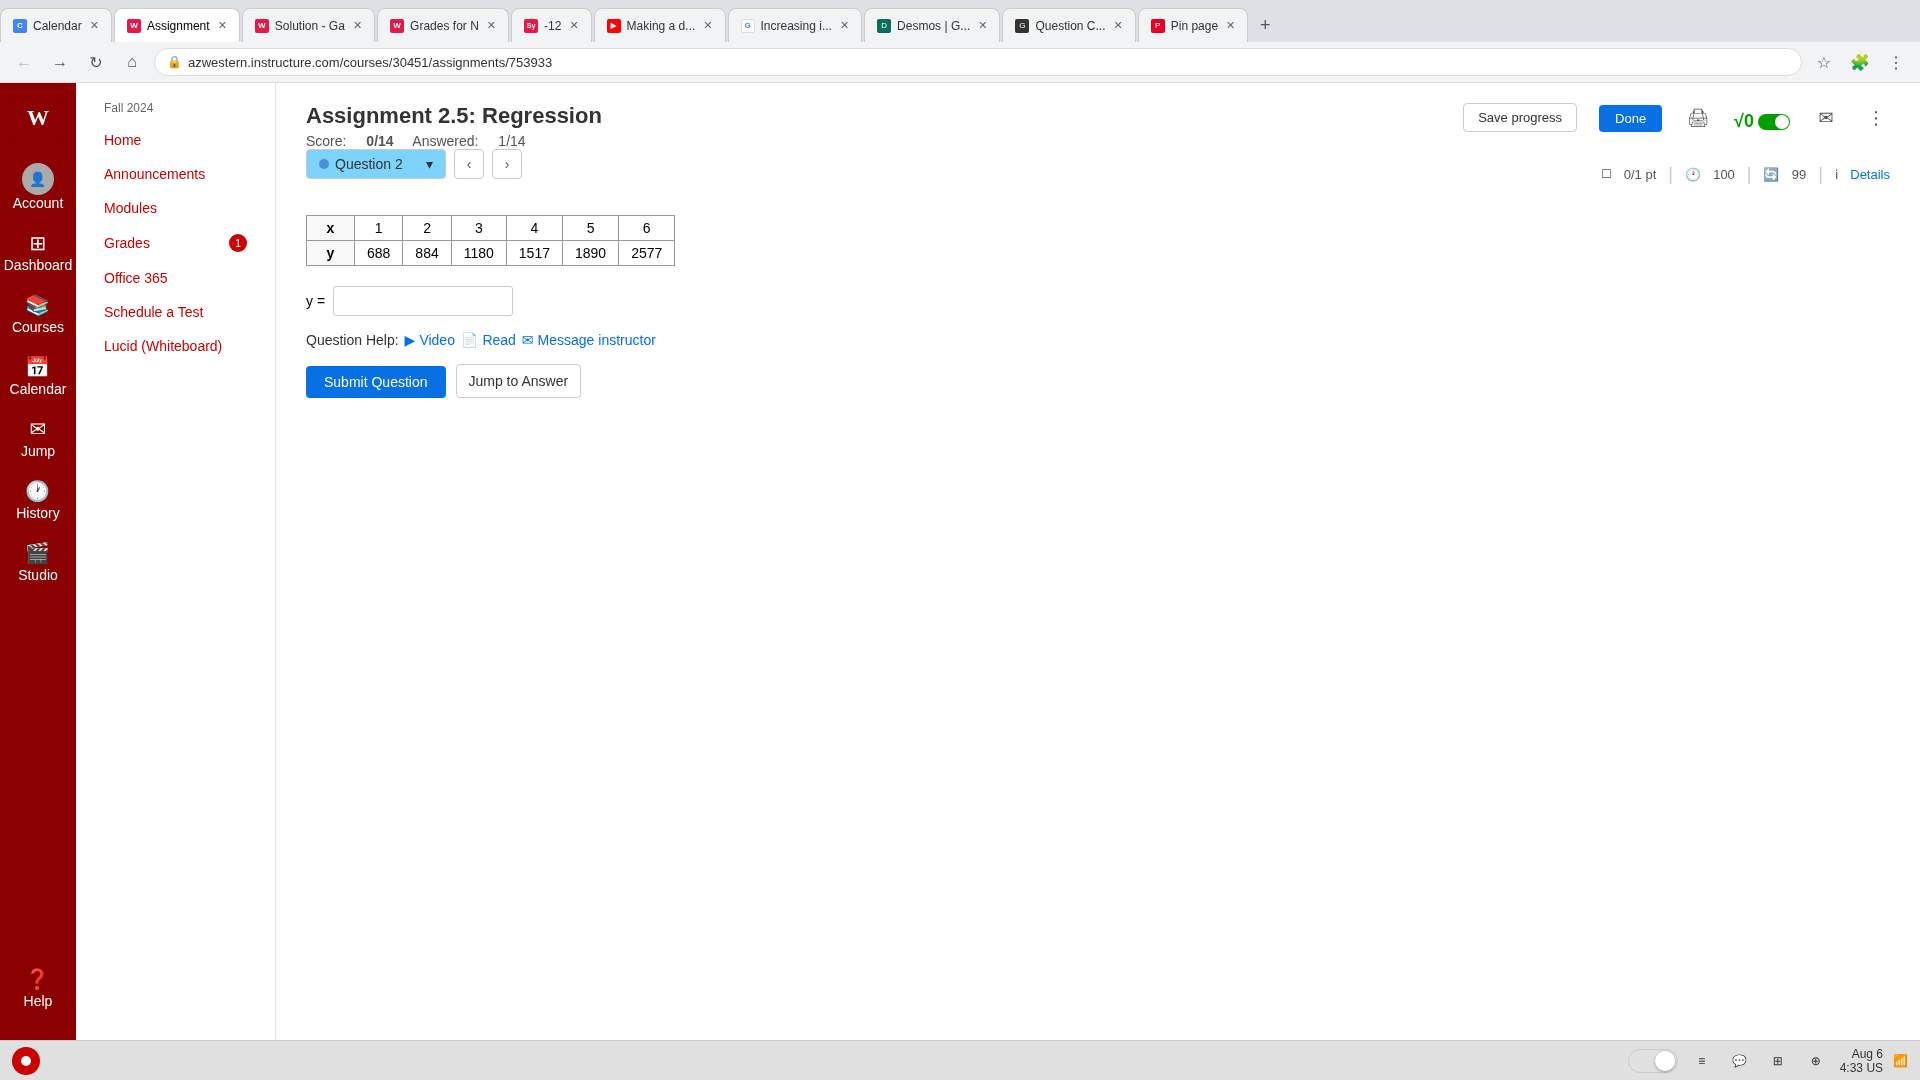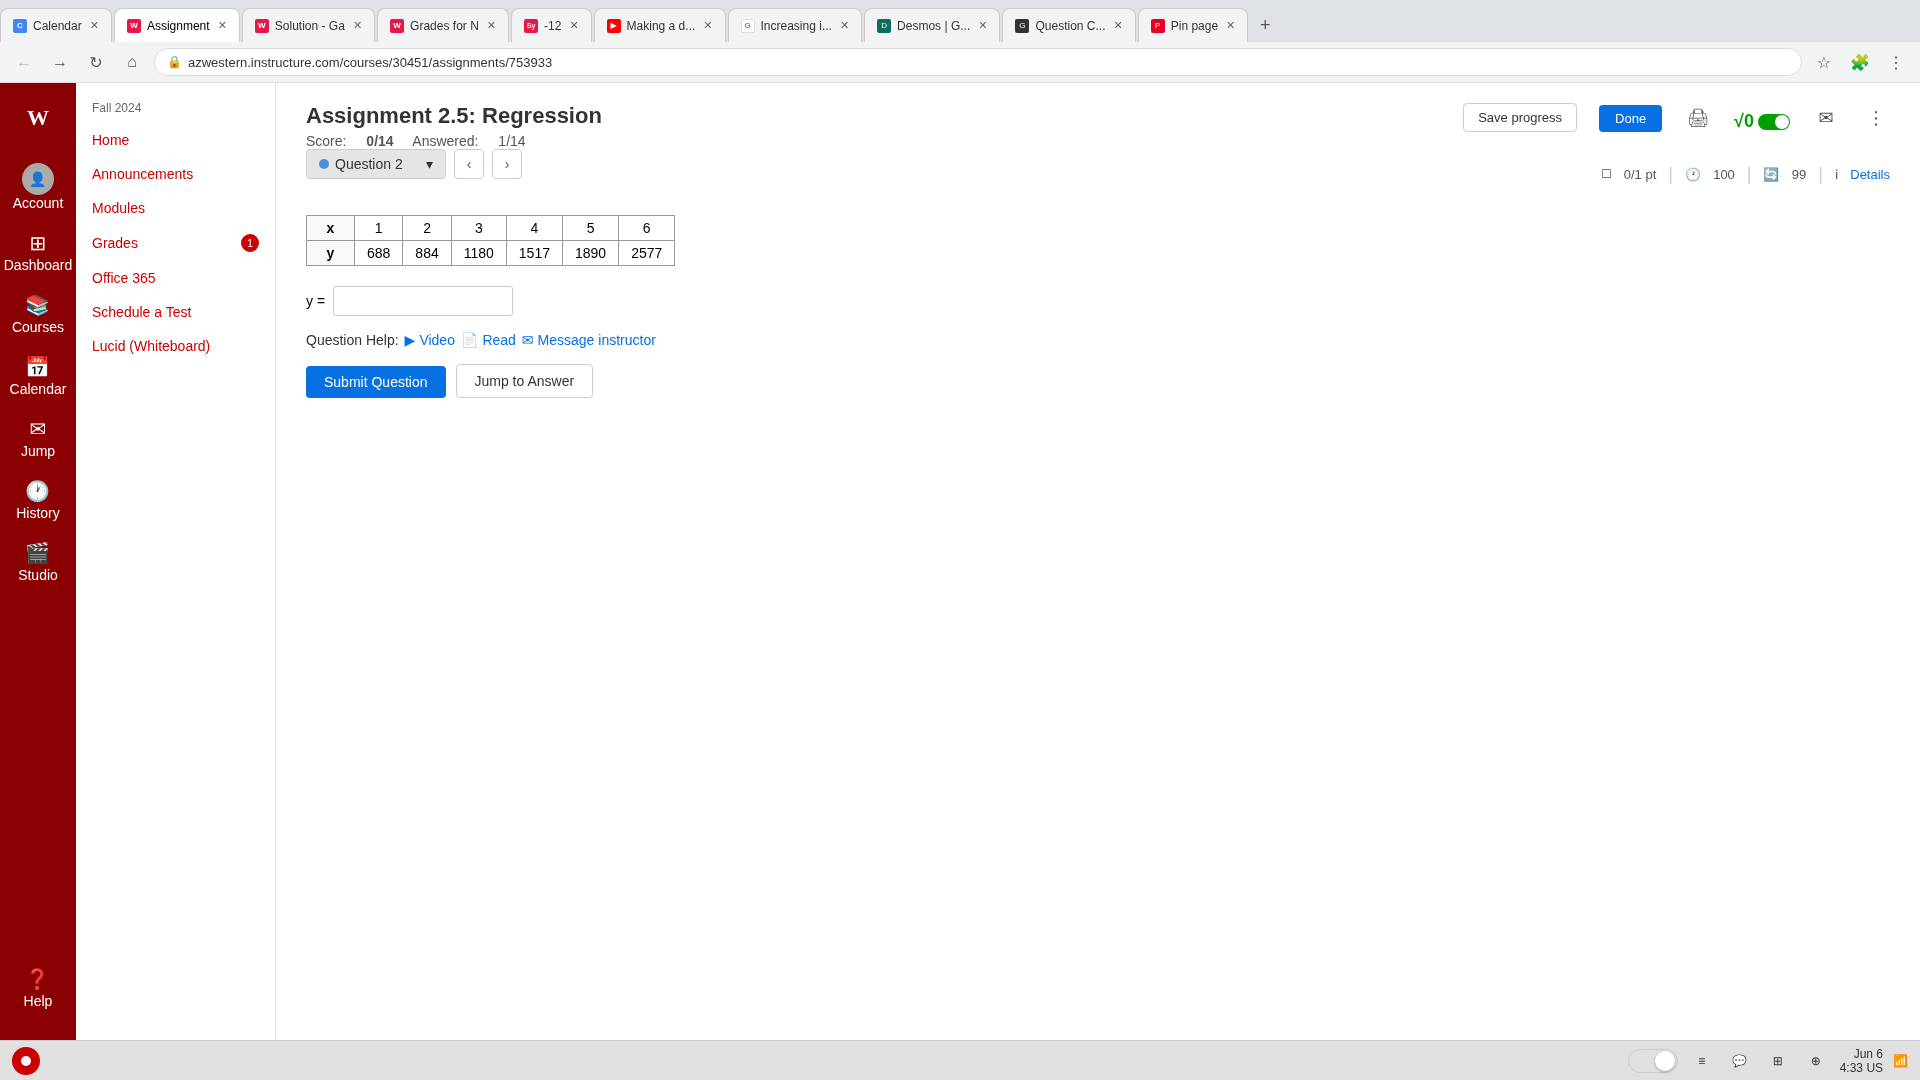--- a/index.html
+++ b/index.html
@@ -33,21 +33,21 @@
     
     .main-layout { display: flex; height: calc(1080px - 82px); }
 
     
     .sidebar { width: 76px; background: #8b0000; display: flex; flex-direction: column; align-items: center; padding: 10px 0; gap: 4px; flex-shrink: 0; }
     .sidebar-item { display: flex; flex-direction: column; align-items: center; padding: 8px 4px; cursor: pointer; color: #fff; width: 100%; text-align: center; border-radius: 4px; }
     .sidebar-item .icon { font-size: 20px; margin-bottom: 2px; }
     .sidebar-item .label { font-size: 14px; color: #fff; }
 
     
-    .left-nav { width: 200px; background: #fff; border-right: 1px solid #e5e5e5; padding: 10px 0; flex-shrink: 0; }
+    .left-nav { width: 200px; background: #fff; border-right: 1px solid #e5e5e5; padding: 10px 12px; flex-shrink: 0; }
     .left-nav-header { padding: 8px 16px; font-size: 12px; color: #666; }
     .left-nav-item { display: block; padding: 9px 16px; font-size: 14px; color: #c00; text-decoration: none; cursor: pointer; }
     .left-nav-item.with-badge { display: flex; align-items: center; justify-content: space-between; }
     .badge { background: #c00; color: white; border-radius: 50%; width: 18px; height: 18px; display: flex; align-items: center; justify-content: center; font-size: 11px; }
 
     
     .content-area { flex: 1; overflow-y: auto; padding: 20px 30px; background: #fff; }
 
     
     .assignment-header { display: flex; align-items: flex-start; justify-content: space-between; }
@@ -55,21 +55,21 @@
     .assignment-meta { font-size: 14px; color: #555; margin-top: 4px; }
     .assignment-meta span { margin-right: 16px; }
     .header-actions { display: flex; align-items: flex-end; gap: 22px; }
     .btn-save { background: #fff; border: 1px solid #ccc; padding: 6px 14px; border-radius: 4px; cursor: pointer; font-size: 13px; color: #333; }
     .btn-done { background: #0770e3; border: none; padding: 6px 16px; border-radius: 4px; cursor: pointer; font-size: 13px; color: #fff; }
     .header-icon { width: 28px; height: 28px; display: flex; align-items: center; justify-content: center; color: #555; font-size: 18px; cursor: pointer; }
     .score-icon { color: #00a000; font-size: 18px; font-weight: bold; }
 
     
     .question-selector { display: flex; align-items: center; gap: 8px; margin-bottom: 20px; }
-    .question-dropdown { display: flex; align-items: center; gap: 6px; border: 1px solid #ccc; border-radius: 4px; padding: 6px 12px; cursor: pointer; font-size: 14px; color: #333; background: #e5e5e5; min-width: 140px; }
+    .question-dropdown { display: flex; align-items: center; gap: 6px; border: 1px solid #ccc; border-radius: 4px; padding: 6px 12px; cursor: pointer; font-size: 14px; color: #333; background: #7dd3fc; min-width: 140px; }
     .question-dot { width: 10px; height: 10px; border-radius: 50%; background: #4a90d9; flex-shrink: 0; }
     .nav-arrow { width: 30px; height: 30px; border: 1px solid #ccc; border-radius: 4px; display: flex; align-items: center; justify-content: center; cursor: pointer; background: #fff; font-size: 14px; color: #555; }
 
     
     .question-info { display: flex; align-items: center; gap: 12px; font-size: 13px; color: #555; margin-left: auto; }
     .question-info-row { display: flex; align-items: center; justify-content: space-between; margin-bottom: 16px; }
 
     
     .data-table { border-collapse: collapse; margin-bottom: 20px; }
     .data-table td { border: 1px solid #999; padding: 4px 12px; text-align: center; font-size: 14px; min-width: 48px; }
@@ -84,21 +84,21 @@
 
     
     .hint-link { color: #0770e3; text-decoration: none; font-size: 14px; display: block; margin-bottom: 16px; }
 
     
     .question-help { display: flex; align-items: center; gap: 6px; font-size: 14px; color: #333; margin-bottom: 16px; flex-wrap: wrap; }
     .help-link { color: #0770e3; text-decoration: none; display: flex; align-items: center; gap: 4px; }
 
     
     .btn-submit { background: #0770e3; border: none; padding: 8px 18px; border-radius: 4px; cursor: pointer; font-size: 14px; color: #fff; }
-    .btn-jump { background: #fff; border: 1px solid #ccc; padding: 8px 18px; border-radius: 4px; cursor: pointer; font-size: 14px; color: #333; }
+    .btn-jump { background: #fff; border: 1px solid #ccc; padding: 8px 12px; border-radius: 4px; cursor: pointer; font-size: 14px; color: #333; }
 
     
     .taskbar { height: 40px; background: #e0e0e0; display: flex; align-items: center; justify-content: space-between; padding: 0 12px; border-top: 1px solid #ccc; position: fixed; bottom: 0; left: 0; right: 0; }
     .taskbar-left { display: flex; align-items: center; gap: 10px; }
     .taskbar-right { display: flex; align-items: center; gap: 10px; font-size: 12px; color: #333; }
     .taskbar-icon { width: 28px; height: 28px; border-radius: 50%; display: flex; align-items: center; justify-content: center; cursor: pointer; }
     .taskbar-date { font-size: 12px; text-align: right; }
 
     .details-link { color: #0770e3; text-decoration: none; font-size: 13px; }
 
@@ -367,18 +367,18 @@
   </div>
   <div class="taskbar-right">
     <div style="width:50px;height:24px;background:#e0e0e0;border:1px solid #ccc;border-radius:12px;position:relative;">
       <div style="width:20px;height:20px;background:#fff;border-radius:50%;position:absolute;top:1px;right:2px;box-shadow:0 1px 3px rgba(0,0,0,0.3);"></div>
     </div>
     <div class="taskbar-icon">≡</div>
     <div class="taskbar-icon">💬</div>
     <div class="taskbar-icon">⊞</div>
     <div class="taskbar-icon">⊕</div>
     <div class="taskbar-date">
-      <div>Jun 6</div>
+      <div>Aug 6</div>
       <div>4:33 US</div>
     </div>
     <div>📶</div>
   </div>
 </div>
 
 </body></html>

